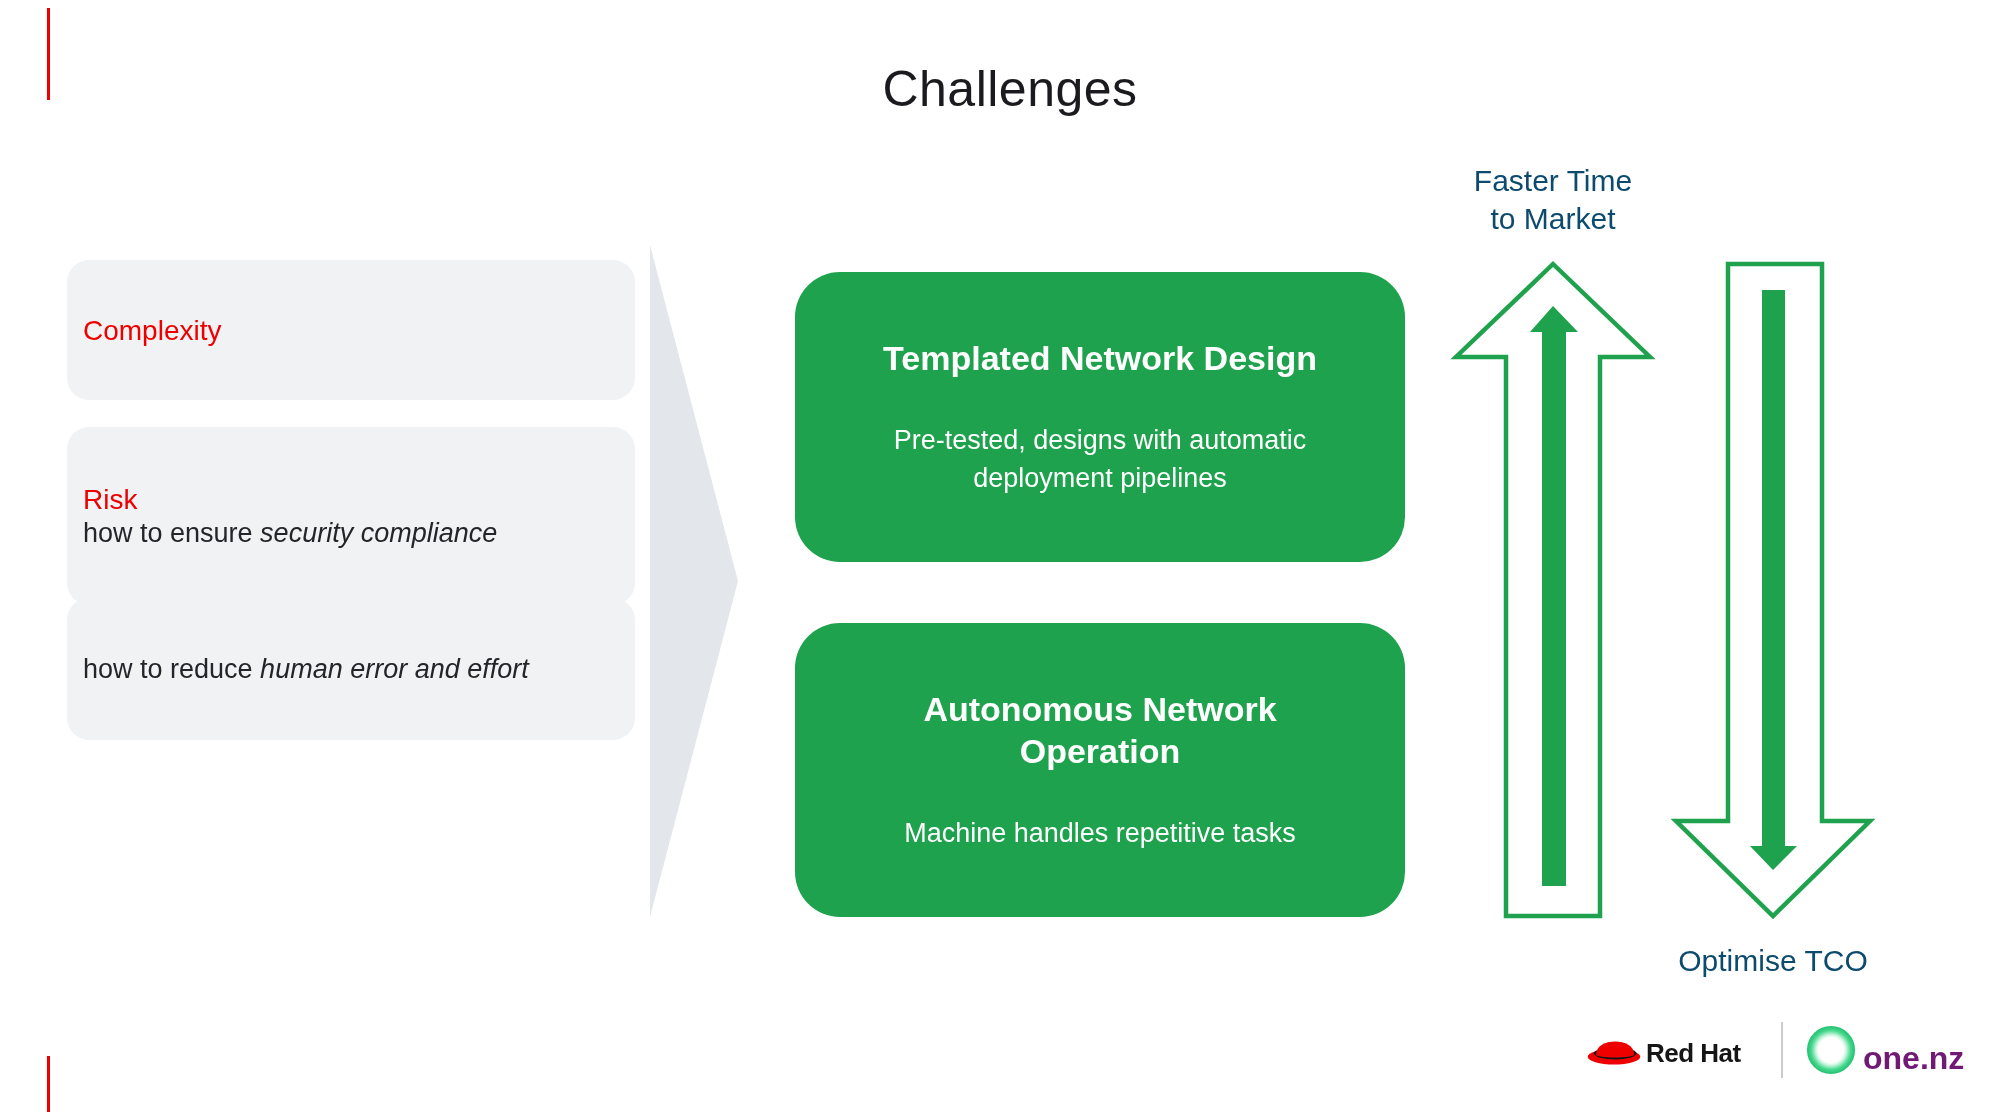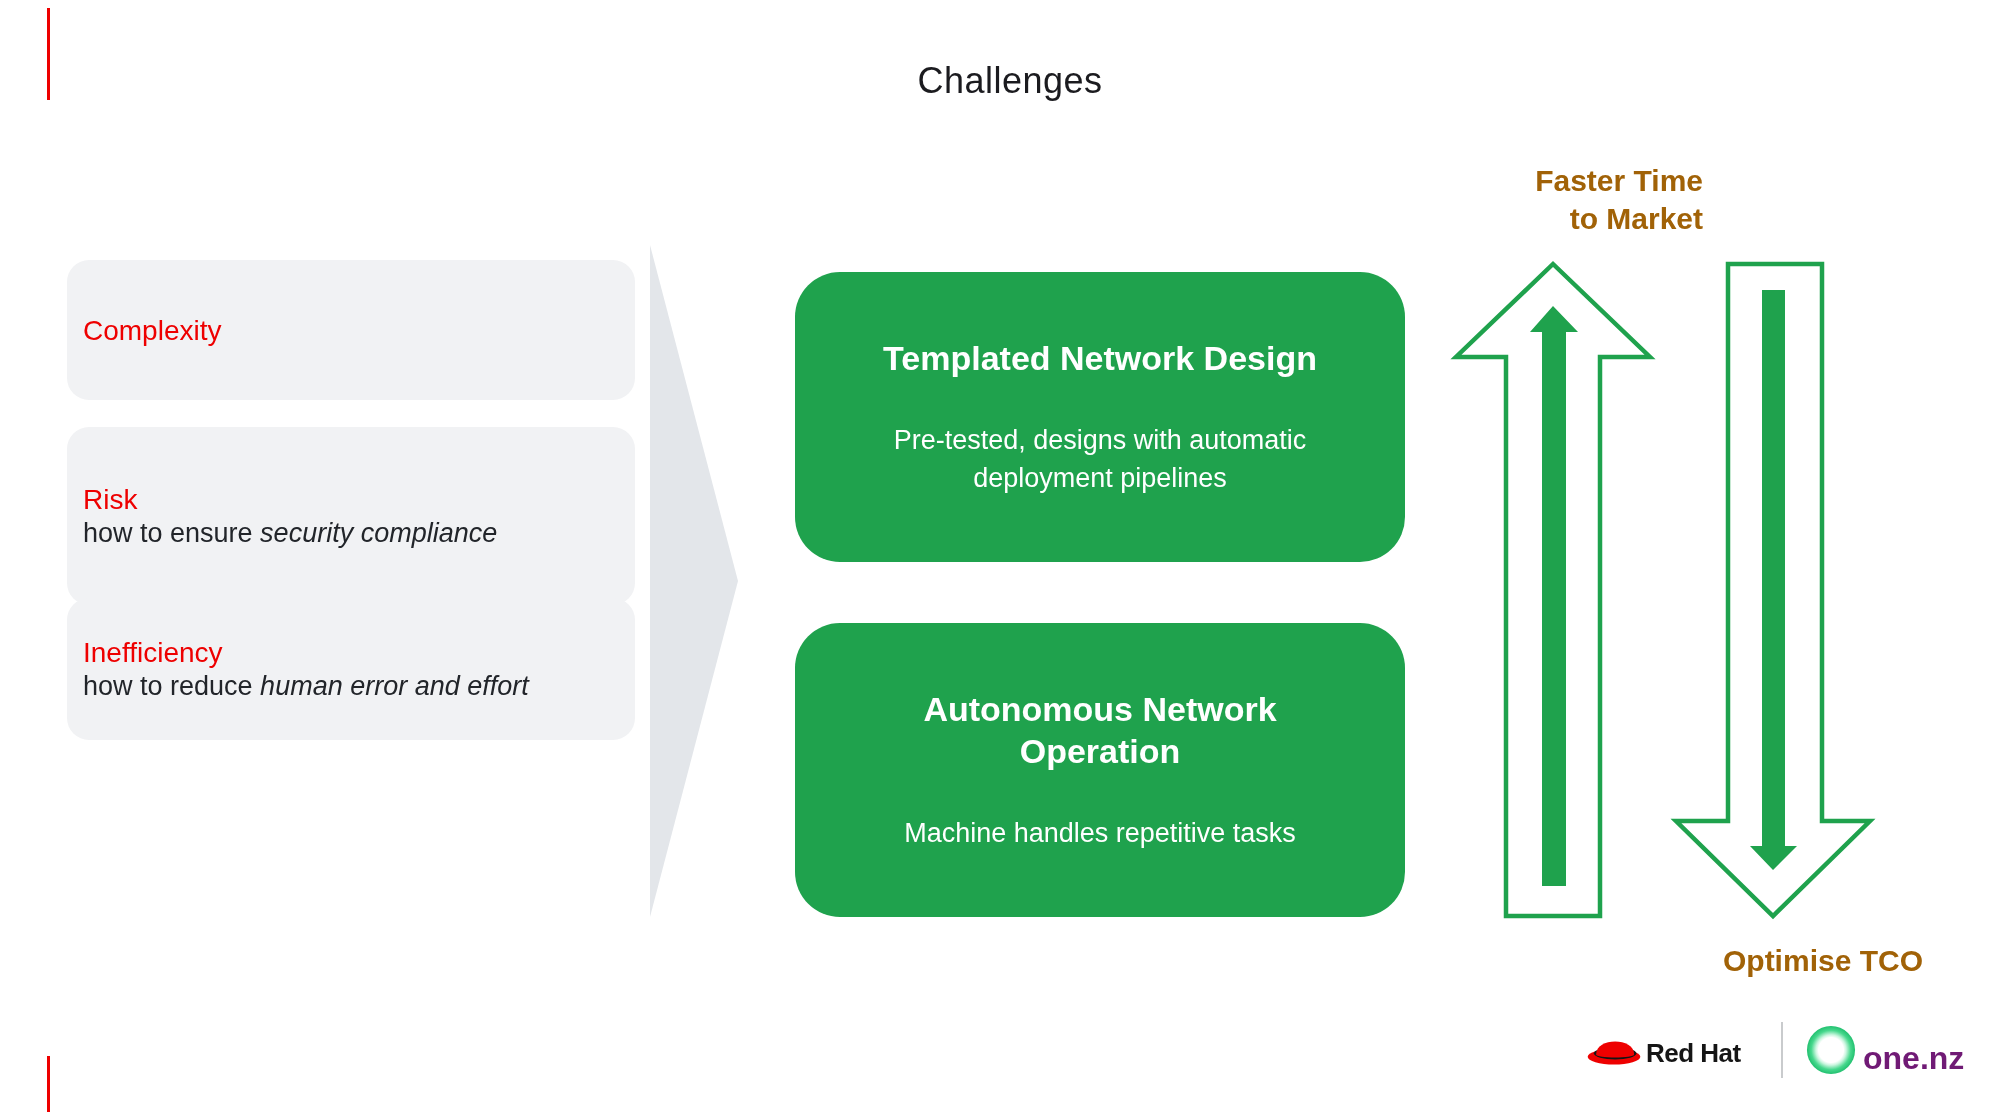--- a/index.html
+++ b/index.html
@@ -18,21 +18,21 @@
     width: 3px;
     background: #ee0000;
   }
   .accent-bar.top { top: 8px; height: 92px; }
   .accent-bar.bottom { top: 1056px; height: 56px; }
 
   .slide-title {
     position: absolute;
     left: 710px; top: 60px; width: 600px;
     text-align: center;
-    font-size: 36px;
+    font-size: 50px;
     font-weight: 500;
     color: #1b1b1f;
     letter-spacing: 0.5px;
   }
 
   .challenge-box {
     position: absolute;
     left: 67px;
     width: 568px;
     background: #f1f2f4;
@@ -93,24 +93,24 @@
   }
   .s-body {
     font-size: 27px;
     line-height: 38px;
     white-space: pre-line;
   }
 
   .outcome-label {
     position: absolute;
     width: 300px;
-    text-align: right;
+    text-align: center;
     font-size: 30px;
-    font-weight: bold;
-    color: #a16207;
+    font-weight: normal;
+    color: #0c4a6e;
     line-height: 38px;
     white-space: pre-line;
   }
   .outcome-label.top { left: 1403px; top: 162px; }
   .outcome-label.bottom { left: 1623px; top: 942px; }
 
   .arrow-svg { position: absolute; width: 206px; height: 662px; top: 260px; }
   .arrow-svg.up { left: 1450px; }
   .arrow-svg.down { left: 1670px; }
 
@@ -144,21 +144,20 @@
   <div class="challenge-box b1">
     <div class="c-heading">Complexity</div>
   </div>
 
   <div class="challenge-box b2">
     <div class="c-heading">Risk</div>
     <div class="c-body"><span>how to ensure </span><em>security compliance</em></div>
   </div>
 
   <div class="challenge-box b3">
-    <div class="c-heading">Inefficiency</div>
     <div class="c-body"><span>how to reduce </span><em>human error and effort</em></div>
   </div>
 
 
   <div class="chevron"></div>
 
   <div class="solution-box s1">
     <div class="s-heading">Templated Network Design</div>
     <div class="s-body">Pre-tested, designs with automatic
 deployment pipelines</div>

